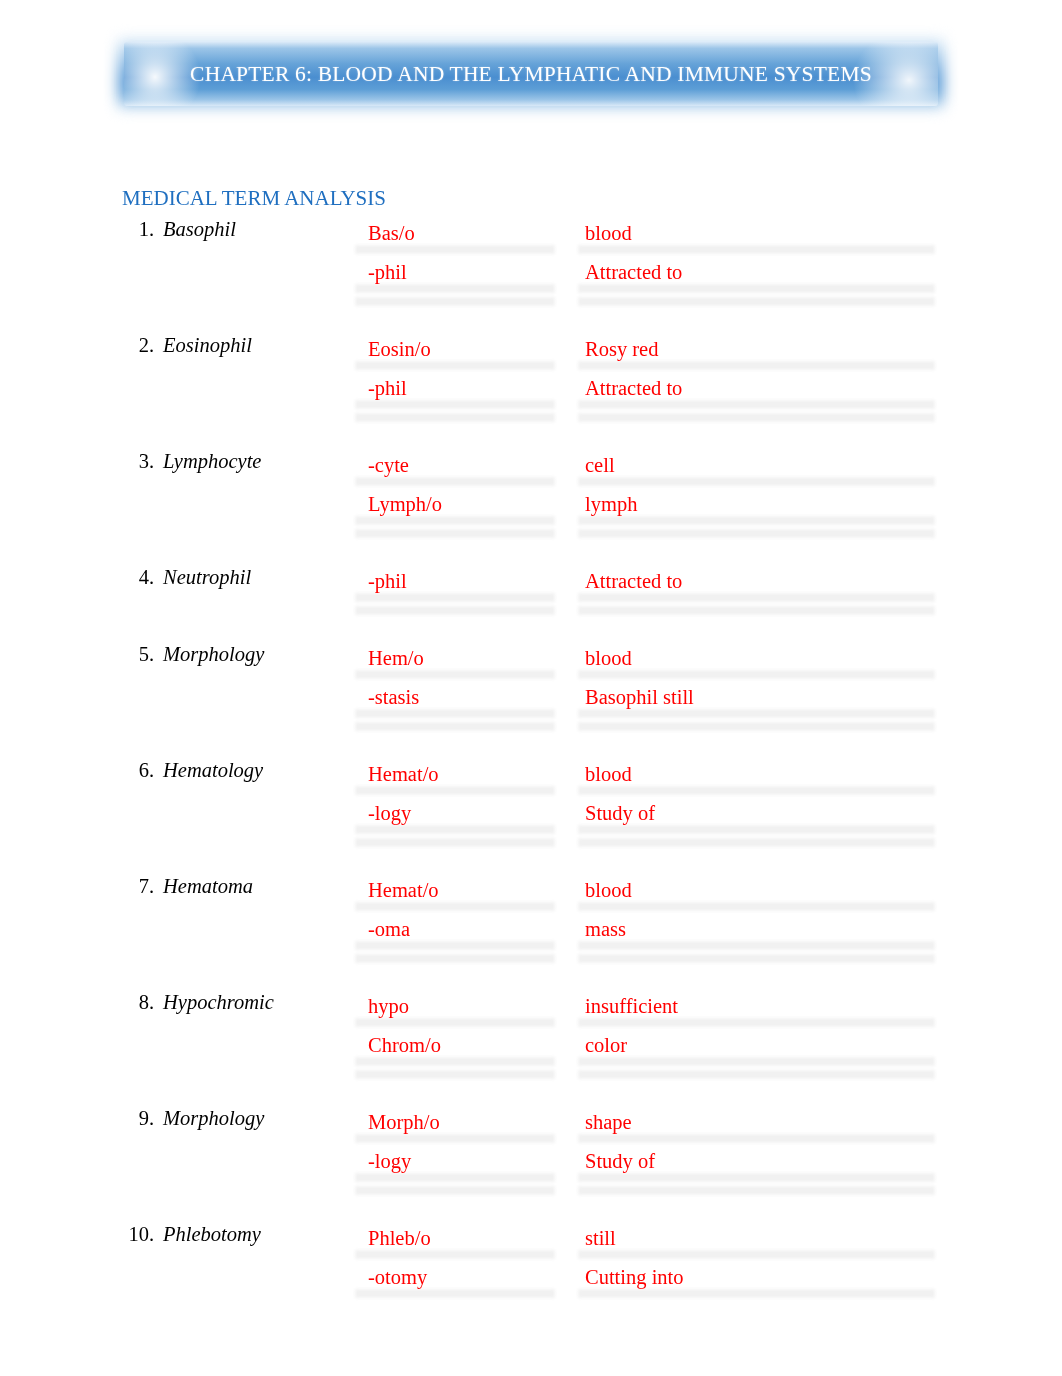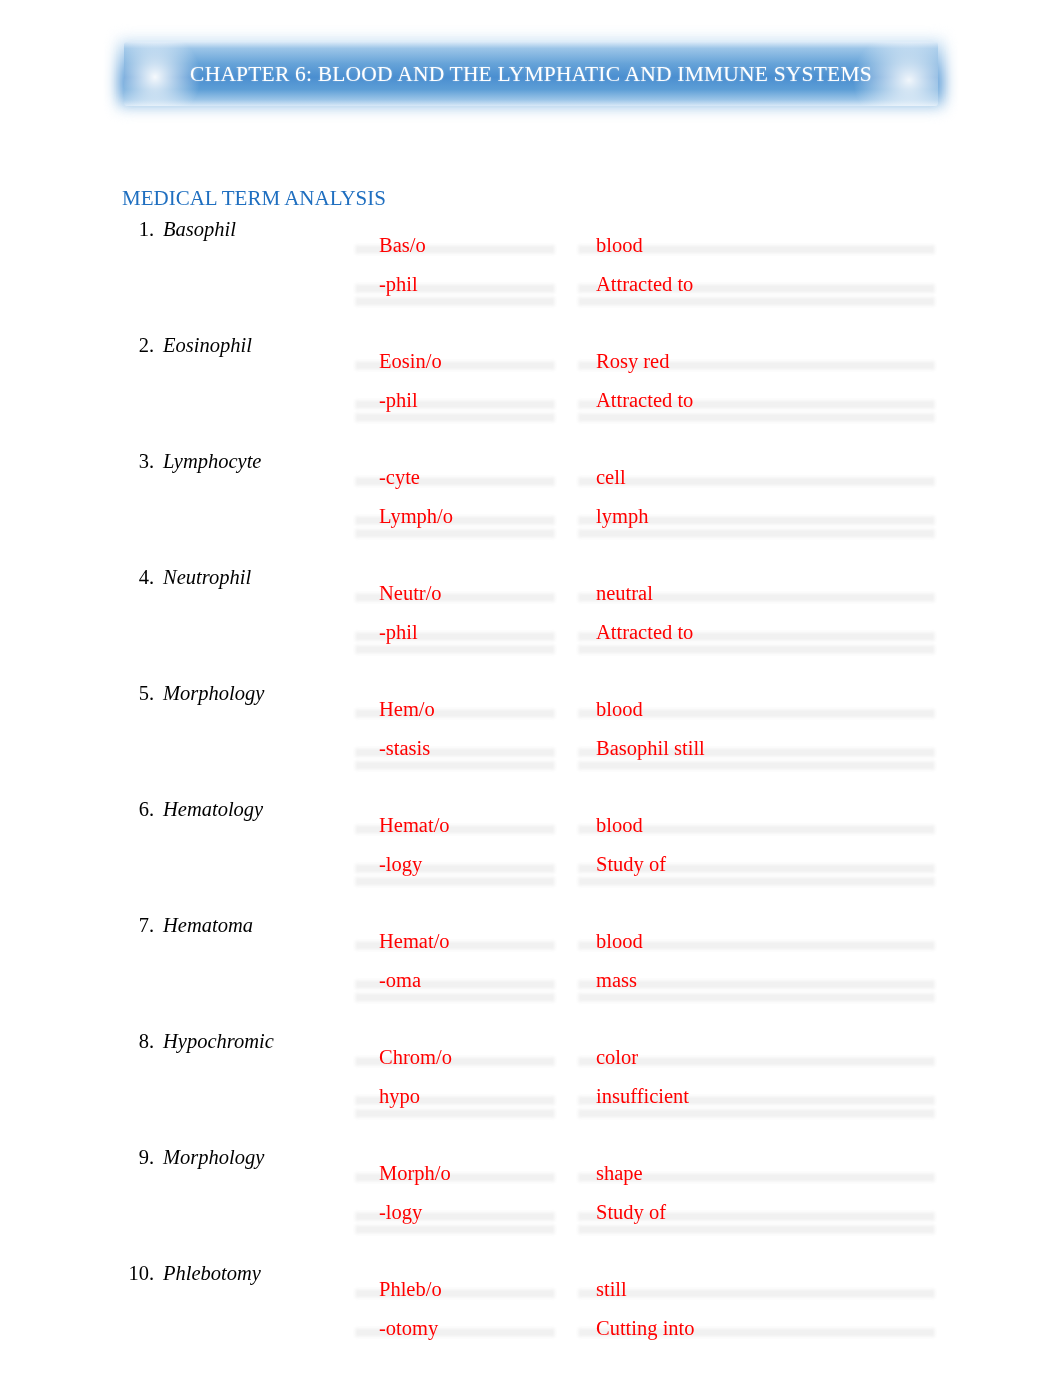--- a/index.html
+++ b/index.html
@@ -154,25 +154,24 @@
     border-radius: 1px;
     filter: blur(1.6px);
     opacity: 0.85;
   }
   .blank.left  { left: 355px; width: 200px; }
   .blank.right { left: 578px; width: 357px; }
   .blank.r1 { top: 27px; }
 
   .cell {
     position: absolute;
-    top: 16px;
+    top: 4px;
     font-size: 20.5px;
     color: #FF0000;
     white-space: nowrap;
-    margin-left: 11px;
   }
   .cell.wordpart  { left: 368px; }
   .cell.meaning   { left: 585px; }
 
   
   .tail-blank {
     position: relative;
     height: 14px;
   }
 </style>
@@ -257,26 +256,20 @@
         </div>
       </div>
     </div>
     <div class="term-item" style="margin-bottom: 24px;">
       <div class="term-num">4.</div>
       <div class="term-name">Neutrophil</div>
       <div class="parts">
         <div class="part-row">
           <div class="blank left r1"></div>
           <div class="blank right r1"></div>
-          <div class="cell wordpart">Neutr/o</div>
-          <div class="cell meaning">neutral</div>
-        </div>
-        <div class="part-row">
-          <div class="blank left r1"></div>
-          <div class="blank right r1"></div>
           <div class="cell wordpart">-phil</div>
           <div class="cell meaning">Attracted to</div>
         </div>
         <div class="tail-blank">
           <div class="blank left" style="top: 1px;"></div>
           <div class="blank right" style="top: 1px;"></div>
         </div>
       </div>
     </div>
     <div class="term-item" style="margin-bottom: 24px;">
@@ -345,29 +338,29 @@
         </div>
       </div>
     </div>
     <div class="term-item" style="margin-bottom: 24px;">
       <div class="term-num">8.</div>
       <div class="term-name">Hypochromic</div>
       <div class="parts">
         <div class="part-row">
           <div class="blank left r1"></div>
           <div class="blank right r1"></div>
+          <div class="cell wordpart">hypo</div>
+          <div class="cell meaning">insufficient</div>
+        </div>
+        <div class="part-row">
+          <div class="blank left r1"></div>
+          <div class="blank right r1"></div>
           <div class="cell wordpart">Chrom/o</div>
           <div class="cell meaning">color</div>
         </div>
-        <div class="part-row">
-          <div class="blank left r1"></div>
-          <div class="blank right r1"></div>
-          <div class="cell wordpart">hypo</div>
-          <div class="cell meaning">insufficient</div>
-        </div>
         <div class="tail-blank">
           <div class="blank left" style="top: 1px;"></div>
           <div class="blank right" style="top: 1px;"></div>
         </div>
       </div>
     </div>
     <div class="term-item" style="margin-bottom: 24px;">
       <div class="term-num">9.</div>
       <div class="term-name">Morphology</div>
       <div class="parts">

